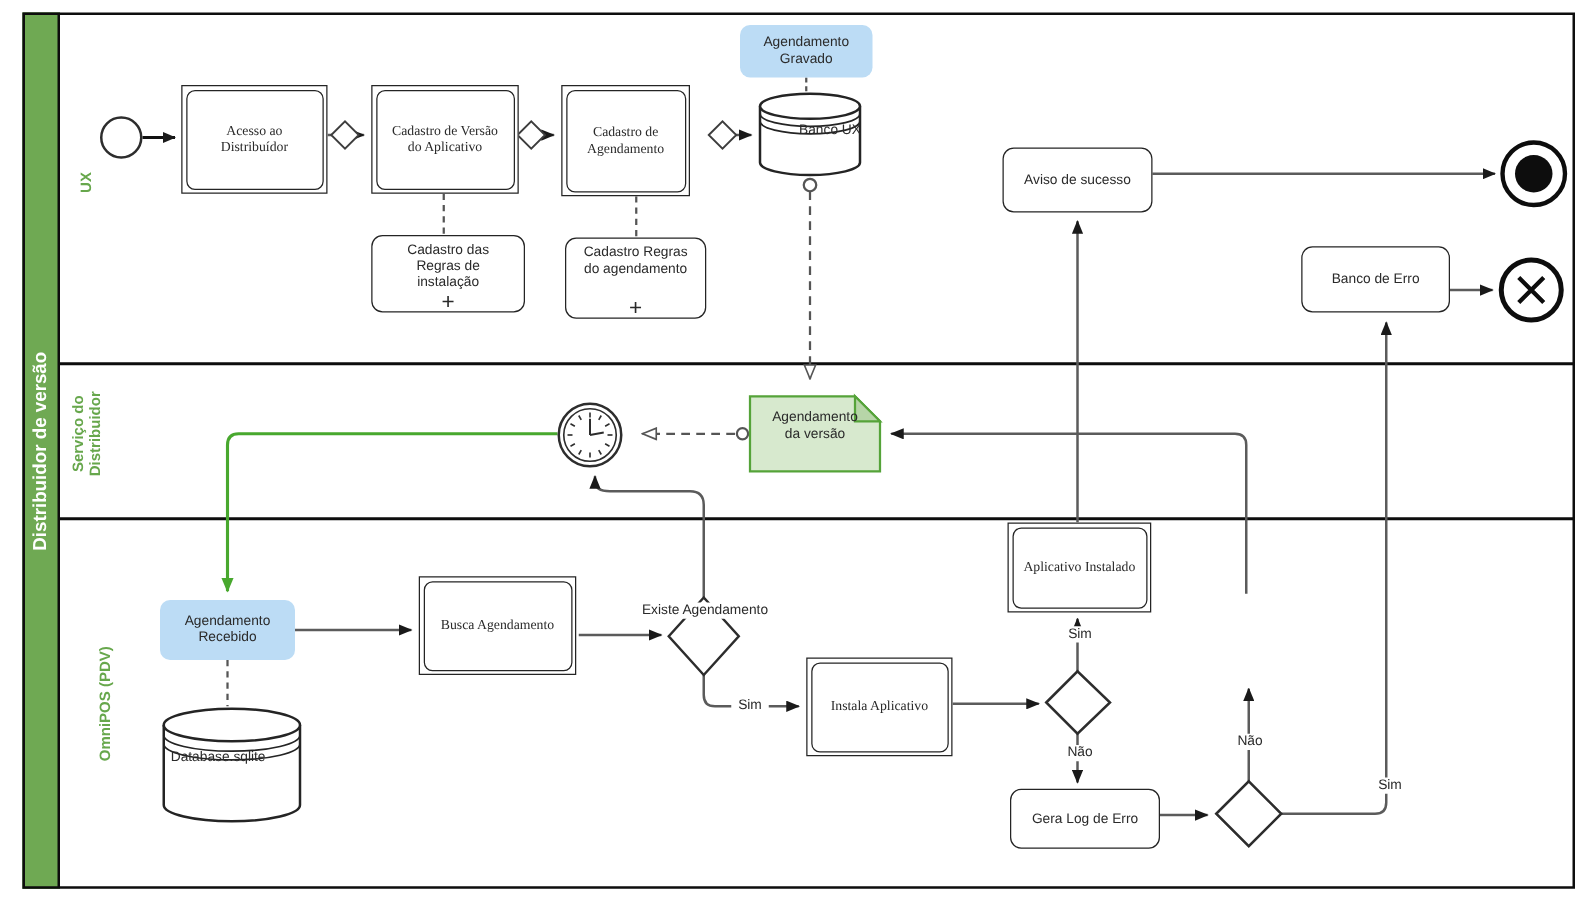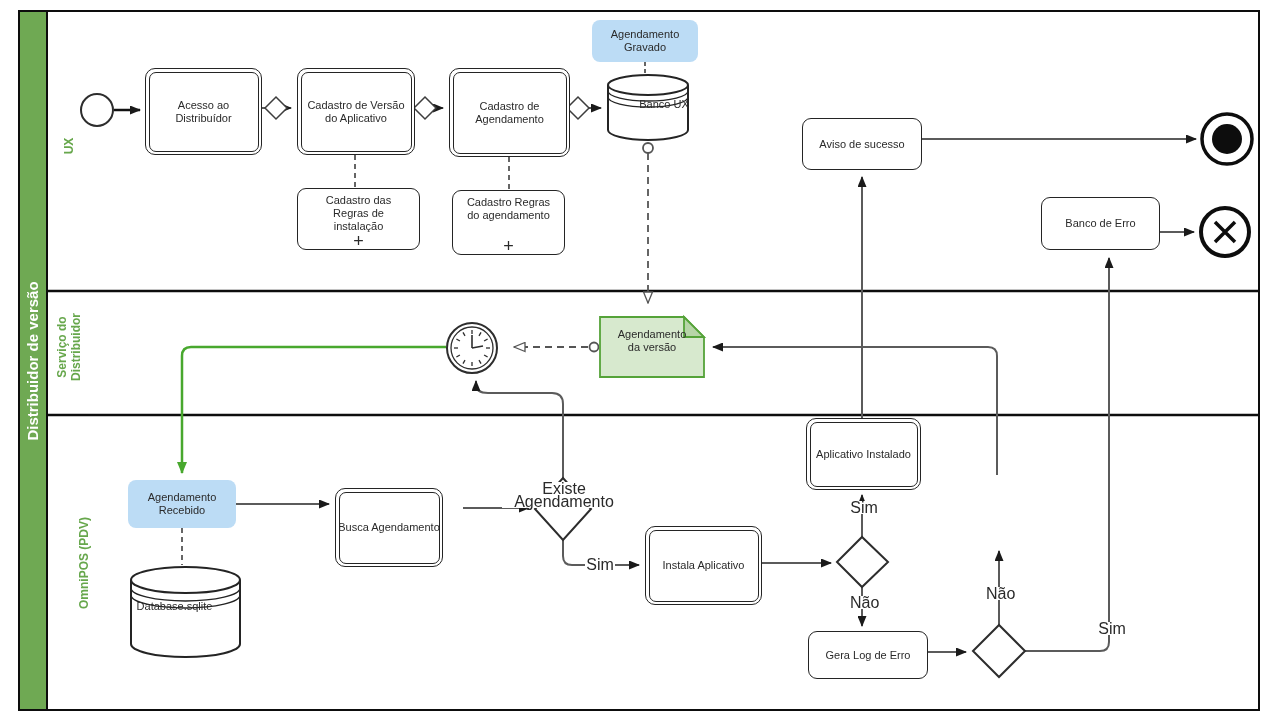--- a/index.html
+++ b/index.html
@@ -10,30 +10,30 @@
                border:2px solid #0d0d0d;box-sizing:border-box;}
   #pool-bar{position:absolute;left:18px;top:10px;width:30px;height:701px;background:#6fa953;
             border:2px solid #0d0d0d;box-sizing:border-box;}
   .rot{position:absolute;transform:rotate(-90deg);text-align:center;white-space:pre-line;}
   #pool-title{left:-87px;top:350px;width:240px;height:22px;color:#fff;font-size:15px;
               font-weight:600;line-height:22px;}
   .lane-label{color:#67a74c;font-weight:bold;font-size:12px;line-height:14px;}
   
   .node{position:absolute;box-sizing:border-box;display:flex;align-items:center;
         justify-content:center;text-align:center;background:#fff;}
-  .task{border:1.7px solid #242424;border-radius:10px;}
+  .task{border:1.7px solid #242424;border-radius:0;font-family:Liberation Serif, serif;}
   .task.double::before{content:"";position:absolute;inset:2.5px;border:1.4px solid #242424;
         border-radius:7px;pointer-events:none;}
   .plain{border:1.6px solid #242424;border-radius:9px;}
   .sub{align-items:flex-start;padding-top:5px;}
   .note{background:#bcdcf5;border-radius:8px;}
   .lbl{white-space:pre-line;font-size:11px;line-height:13px;}
   .plus{position:absolute;bottom:-1px;left:50%;transform:translateX(-50%);
         font-size:18px;line-height:18px;font-weight:500;}
-  .edge-label{position:absolute;font-size:16px;line-height:13px;background:#fff;
+  .edge-label{position:absolute;font-size:11px;line-height:13px;background:#fff;
         text-align:center;padding:0 1px;}
   svg{position:absolute;left:0;top:0;}
   .txt-overlay{position:absolute;font-size:11px;line-height:13px;text-align:center;
         white-space:pre-line;}
 </style>
 </head>
 <body>
 
 <div id="canvas">
 
@@ -159,21 +159,21 @@
   </svg>
 
   <div class="node task double" style="left:145px;top:68px;width:117px;height:87px">
     <span class="lbl">Acesso ao
 Distribuídor</span>
     </div>
   <div class="node task double" style="left:297px;top:68px;width:118px;height:87px">
     <span class="lbl">Cadastro de Versão
 do Aplicativo</span>
     </div>
-  <div class="node task double" style="left:449px;top:68px;width:121px;height:89px">
+  <div class="node task double" style="left:449px;top:68px;width:103px;height:89px">
     <span class="lbl">Cadastro de
 Agendamento</span>
     </div>
 
   <div class="node plain sub" style="left:297px;top:188px;width:123px;height:62px">
     <span class="lbl">Cadastro das
 Regras de
 instalação</span>
     <span class="plus">+</span>
     </div>
@@ -192,21 +192,21 @@
     <span class="lbl">Aviso de sucesso</span>
     </div>
   <div class="node plain" style="left:1041px;top:197px;width:119px;height:53px">
     <span class="lbl">Banco de Erro</span>
     </div>
 
   <div class="node note" style="left:128px;top:480px;width:108px;height:48px">
     <span class="lbl">Agendamento
 Recebido</span>
     </div>
-  <div class="node task double" style="left:335px;top:488px;width:108px;height:79px">
+  <div class="node task double" style="left:335px;top:461px;width:126px;height:79px">
     <span class="lbl">Busca Agendamento</span>
     </div>
   <div class="node task double" style="left:645px;top:526px;width:117px;height:79px">
     <span class="lbl">Instala Aplicativo</span>
     </div>
   <div class="node task double" style="left:806px;top:418px;width:115px;height:72px">
     <span class="lbl">Aplicativo Instalado</span>
     </div>
   <div class="node plain" style="left:808px;top:631px;width:120px;height:48px">
     <span class="lbl">Gera Log de Erro</span>

